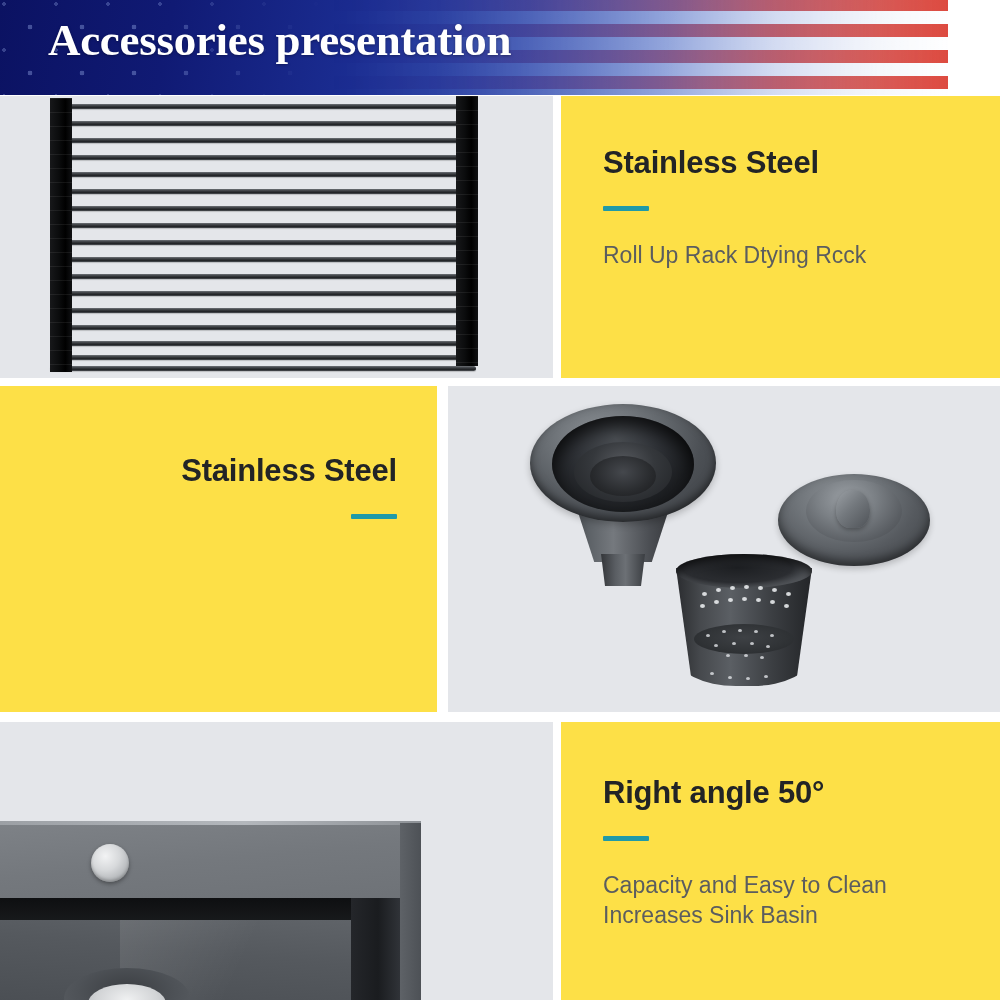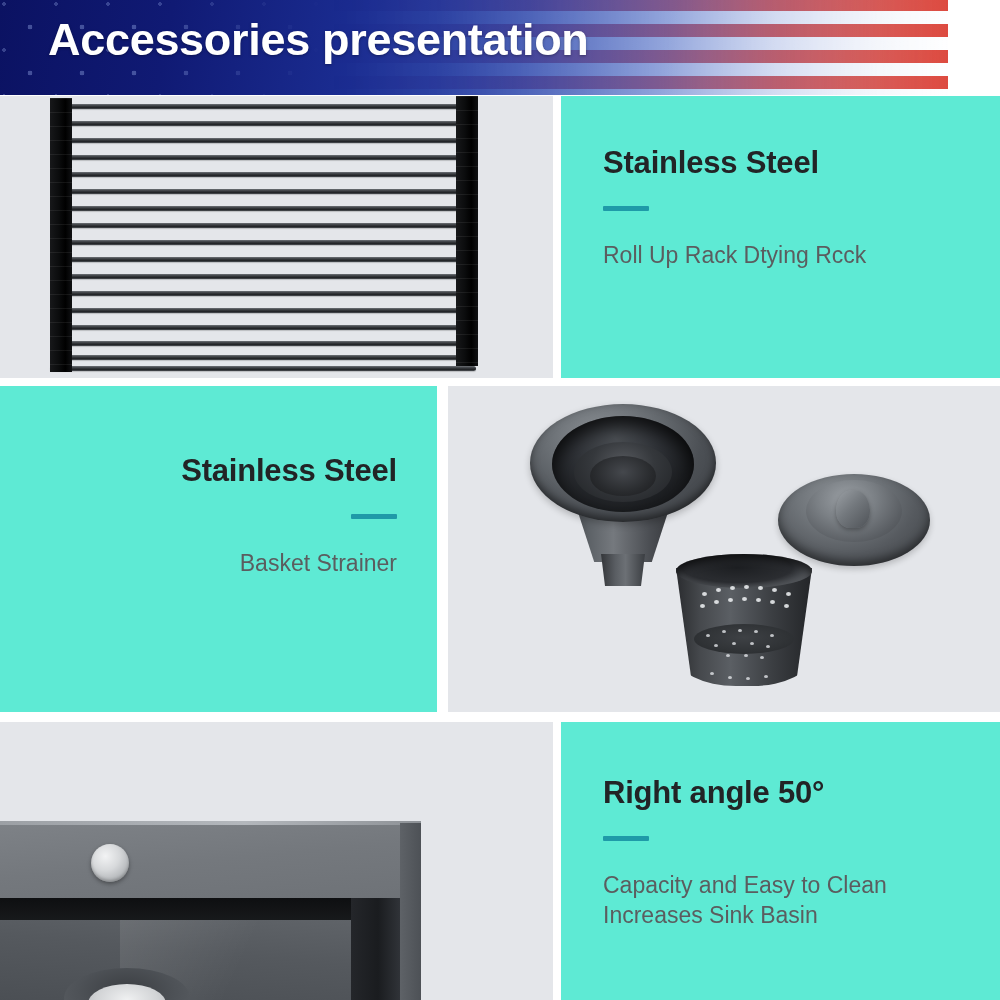--- a/index.html
+++ b/index.html
@@ -4,21 +4,21 @@
 <style>
   html,body{margin:0;padding:0;background:#ffffff;}
   body{
     width:1000px;height:1000px;overflow:hidden;
     font-family:"Liberation Sans","DejaVu Sans",sans-serif;
     -webkit-font-smoothing:antialiased;
   }
   #page{position:relative;width:1000px;height:1000px;background:#ffffff;}
 
   
-  .banner{position:absolute;left:0;top:0;width:948px;height:95px;overflow:hidden;background:#737373;}
+  .banner{position:absolute;left:0;top:0;width:948px;height:95px;overflow:hidden;background:#737373;font-family:Liberation Serif, serif;}
   .banner-blue{
     position:absolute;inset:0;
     background:linear-gradient(100deg,
       #0b1262 0%, #101a74 18%, #1b2d92 38%, #2c46ab 55%,
       #4a69c4 70%, #7b93d6 82%, #b9c6e6 92%, #d8dff0 100%);
   }
   .banner-stars{
     position:absolute;left:0;top:0;width:330px;height:95px;
     opacity:.42;
     background-image:
@@ -38,21 +38,21 @@
   .stripe.red{background:linear-gradient(90deg,rgba(214,62,52,.25),rgba(221,66,54,.95));}
   .stripe.white{background:linear-gradient(90deg,rgba(255,255,255,.35),rgba(255,255,255,.97));}
   .banner-title{
     position:absolute;left:48px;top:14px;
     font-size:45px;font-weight:bold;color:#ffffff;letter-spacing:-.3px;
     text-shadow:0 1px 3px rgba(0,0,0,.35);white-space:nowrap;
   }
 
   
   .panel{position:absolute;overflow:hidden;}
-  .panel.text{background:#5eead4;}
+  .panel.text{background:#fde047;}
   .panel.photo{background:#e4e6ea;}
 
   
   #p-rack{left:0;top:96px;width:553px;height:282px;}
   #p-rack-text{left:561px;top:96px;width:439px;height:282px;}
   
   #p-basket-text{left:0;top:386px;width:437px;height:326px;}
   #p-basket{left:448px;top:386px;width:552px;height:326px;}
   
   #p-sink{left:0;top:722px;width:553px;height:278px;}
@@ -253,21 +253,20 @@
       <div class="t-head">Stainless Steel</div>
       <div class="t-rule" style="background:#1f9aa8"></div>
       <div class="t-sub">Roll Up Rack   Dtying Rcck</div>
     </div>
   </div>
 
   <div class="panel text" id="p-basket-text">
     <div class="tblock right-align" id="b-basket">
       <div class="t-head">Stainless Steel</div>
       <div class="t-rule" style="background:#1f9aa8"></div>
-      <div class="t-sub">Basket Strainer</div>
     </div>
   </div>
 
   <div class="panel photo" id="p-basket">
     <div class="bs">
 
       <div class="flange">
         <div class="flange-body"></div>
         <div class="flange-neck"></div>
         <div class="flange-rim"></div>

